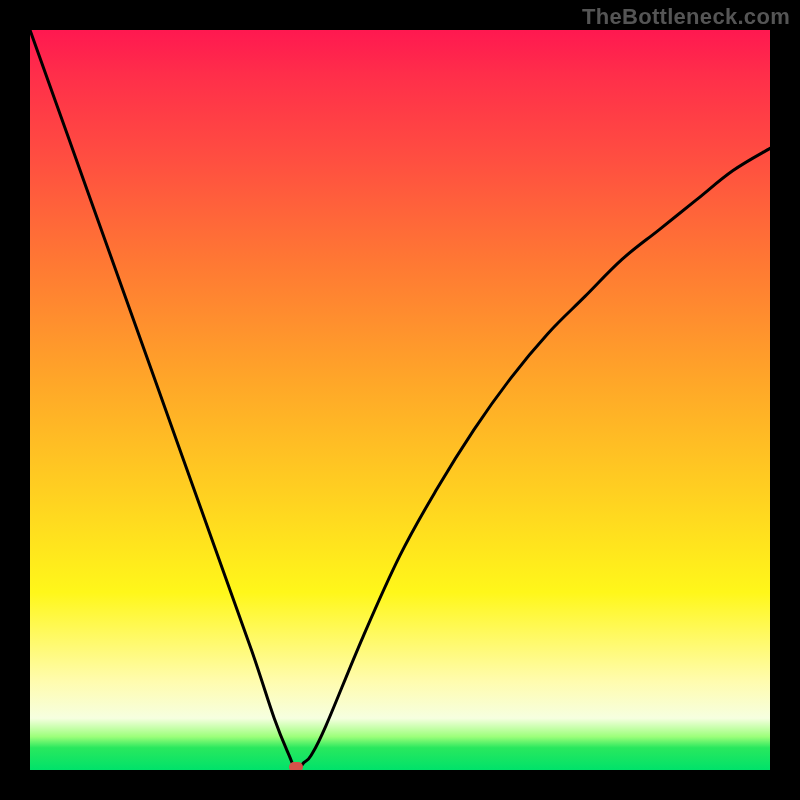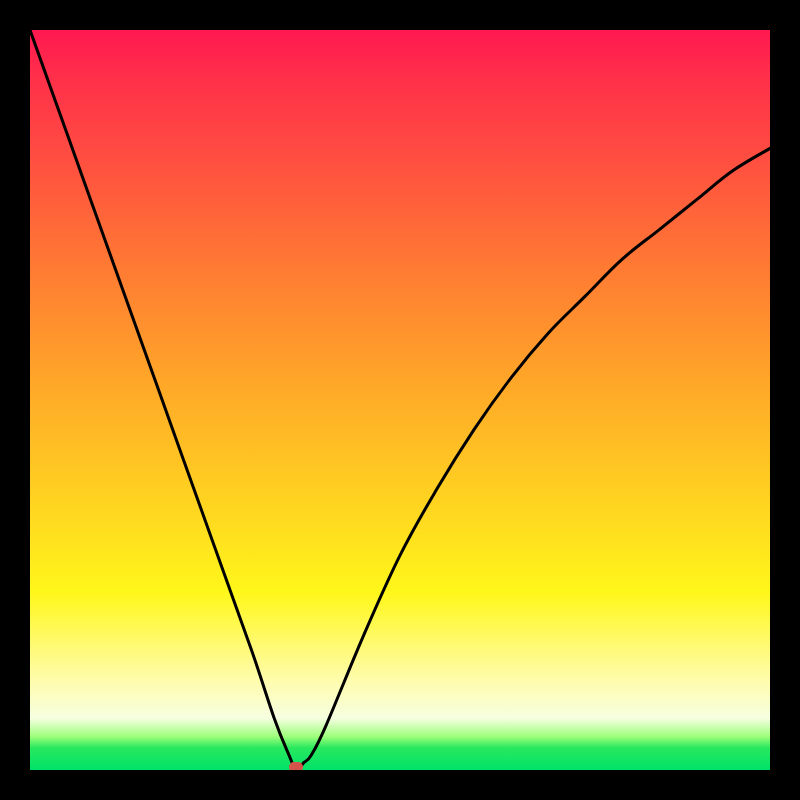--- a/index.html
+++ b/index.html
@@ -74,20 +74,21 @@
     width: 14px;
     height: 10px;
     border-radius: 5px;
     z-index: 2;
   }
 </style>
 </head>
 <body>
 
 <div class="container">
+  <div class="watermark">TheBottleneck.com</div>
 
   <div class="plot-area">
     <div class="gradient"></div>
 
     <svg class="curve-svg" viewBox="0 0 740 740" preserveAspectRatio="none">
       <path id="curve-path" class="curve-path" d="M 0,0 C 6.66,18.648000000000003 23.68,66.30400000000002 37,103.60000000000002 C 50.32,140.89600000000002 60.68,169.90400000000005 74,207.20000000000005 C 87.32,244.49600000000004 97.68,273.504 111,310.8 C 124.32,348.096 134.68,377.104 148,414.4 C 161.32,451.69599999999997 171.68,480.704 185,518 C 198.32,555.296 211.344,590.964 222,621.6 C 232.656,652.236 237.54000000000002,669.552 244.20000000000002,688.2 C 250.86,706.8480000000001 255.00400000000002,715.8760000000001 259,725.2 C 262.996,734.524 263.736,738.668 266.4,740 C 269.06399999999996,741.332 271.136,735.264 273.8,732.6 C 276.464,729.936 277.204,731.86 281.2,725.2 C 285.19599999999997,718.5400000000001 286.676,716.912 296,695.6 C 305.324,674.288 319.68,637.4359999999999 333,606.8 C 346.32,576.164 356.68,552.04 370,525.4 C 383.32,498.76 393.68000000000006,481.444 407.00000000000006,458.8 C 420.32000000000005,436.156 430.68,419.58 444,399.59999999999997 C 457.32,379.61999999999995 467.68,365.11599999999993 481,347.79999999999995 C 494.32,330.484 504.68,318.052 518,303.40000000000003 C 531.32,288.74800000000005 541.68,279.71999999999997 555,266.4 C 568.32,253.07999999999998 578.68,241.388 592,229.40000000000003 C 605.32,217.41200000000006 615.68,210.45600000000007 629,199.80000000000007 C 642.32,189.14400000000006 652.68,180.85599999999997 666,170.19999999999993 C 679.32,159.5439999999999 689.68,149.9239999999999 703,140.5999999999999 C 716.32,131.27599999999993 733.34,122.39599999999996 740,118.39999999999998"></path>
     </svg>
 
     <div id="min-marker" class="marker" style="left: 259.4px; top: 732px; background: rgb(212, 83, 74);"></div>
   </div>

